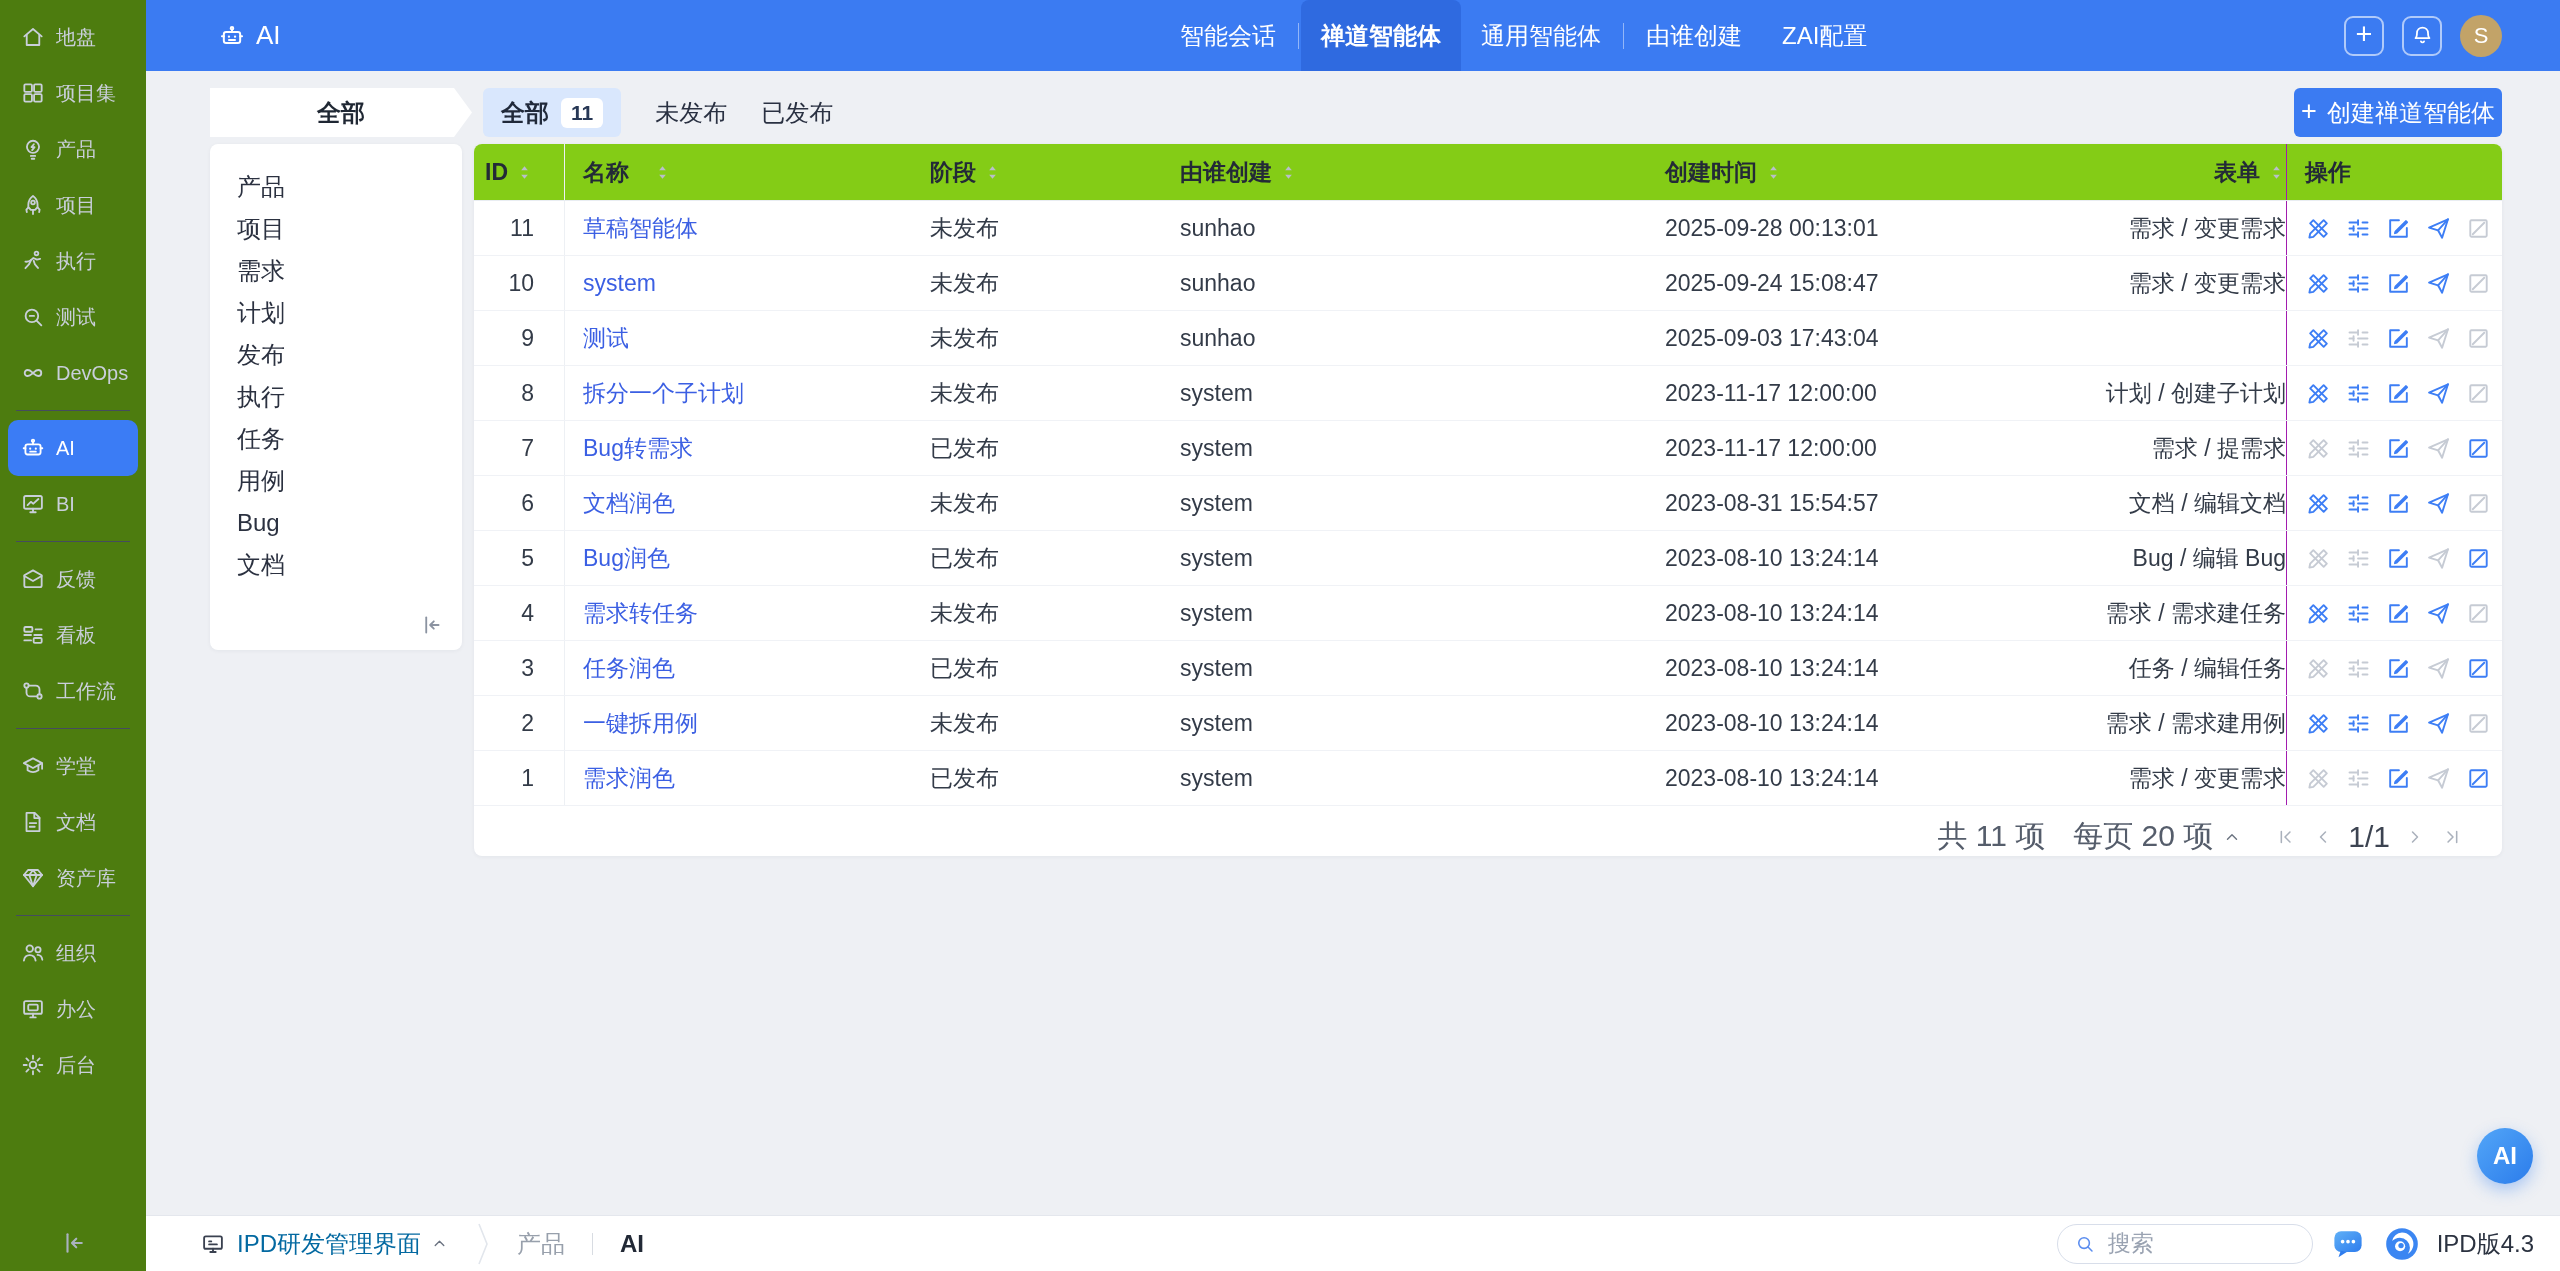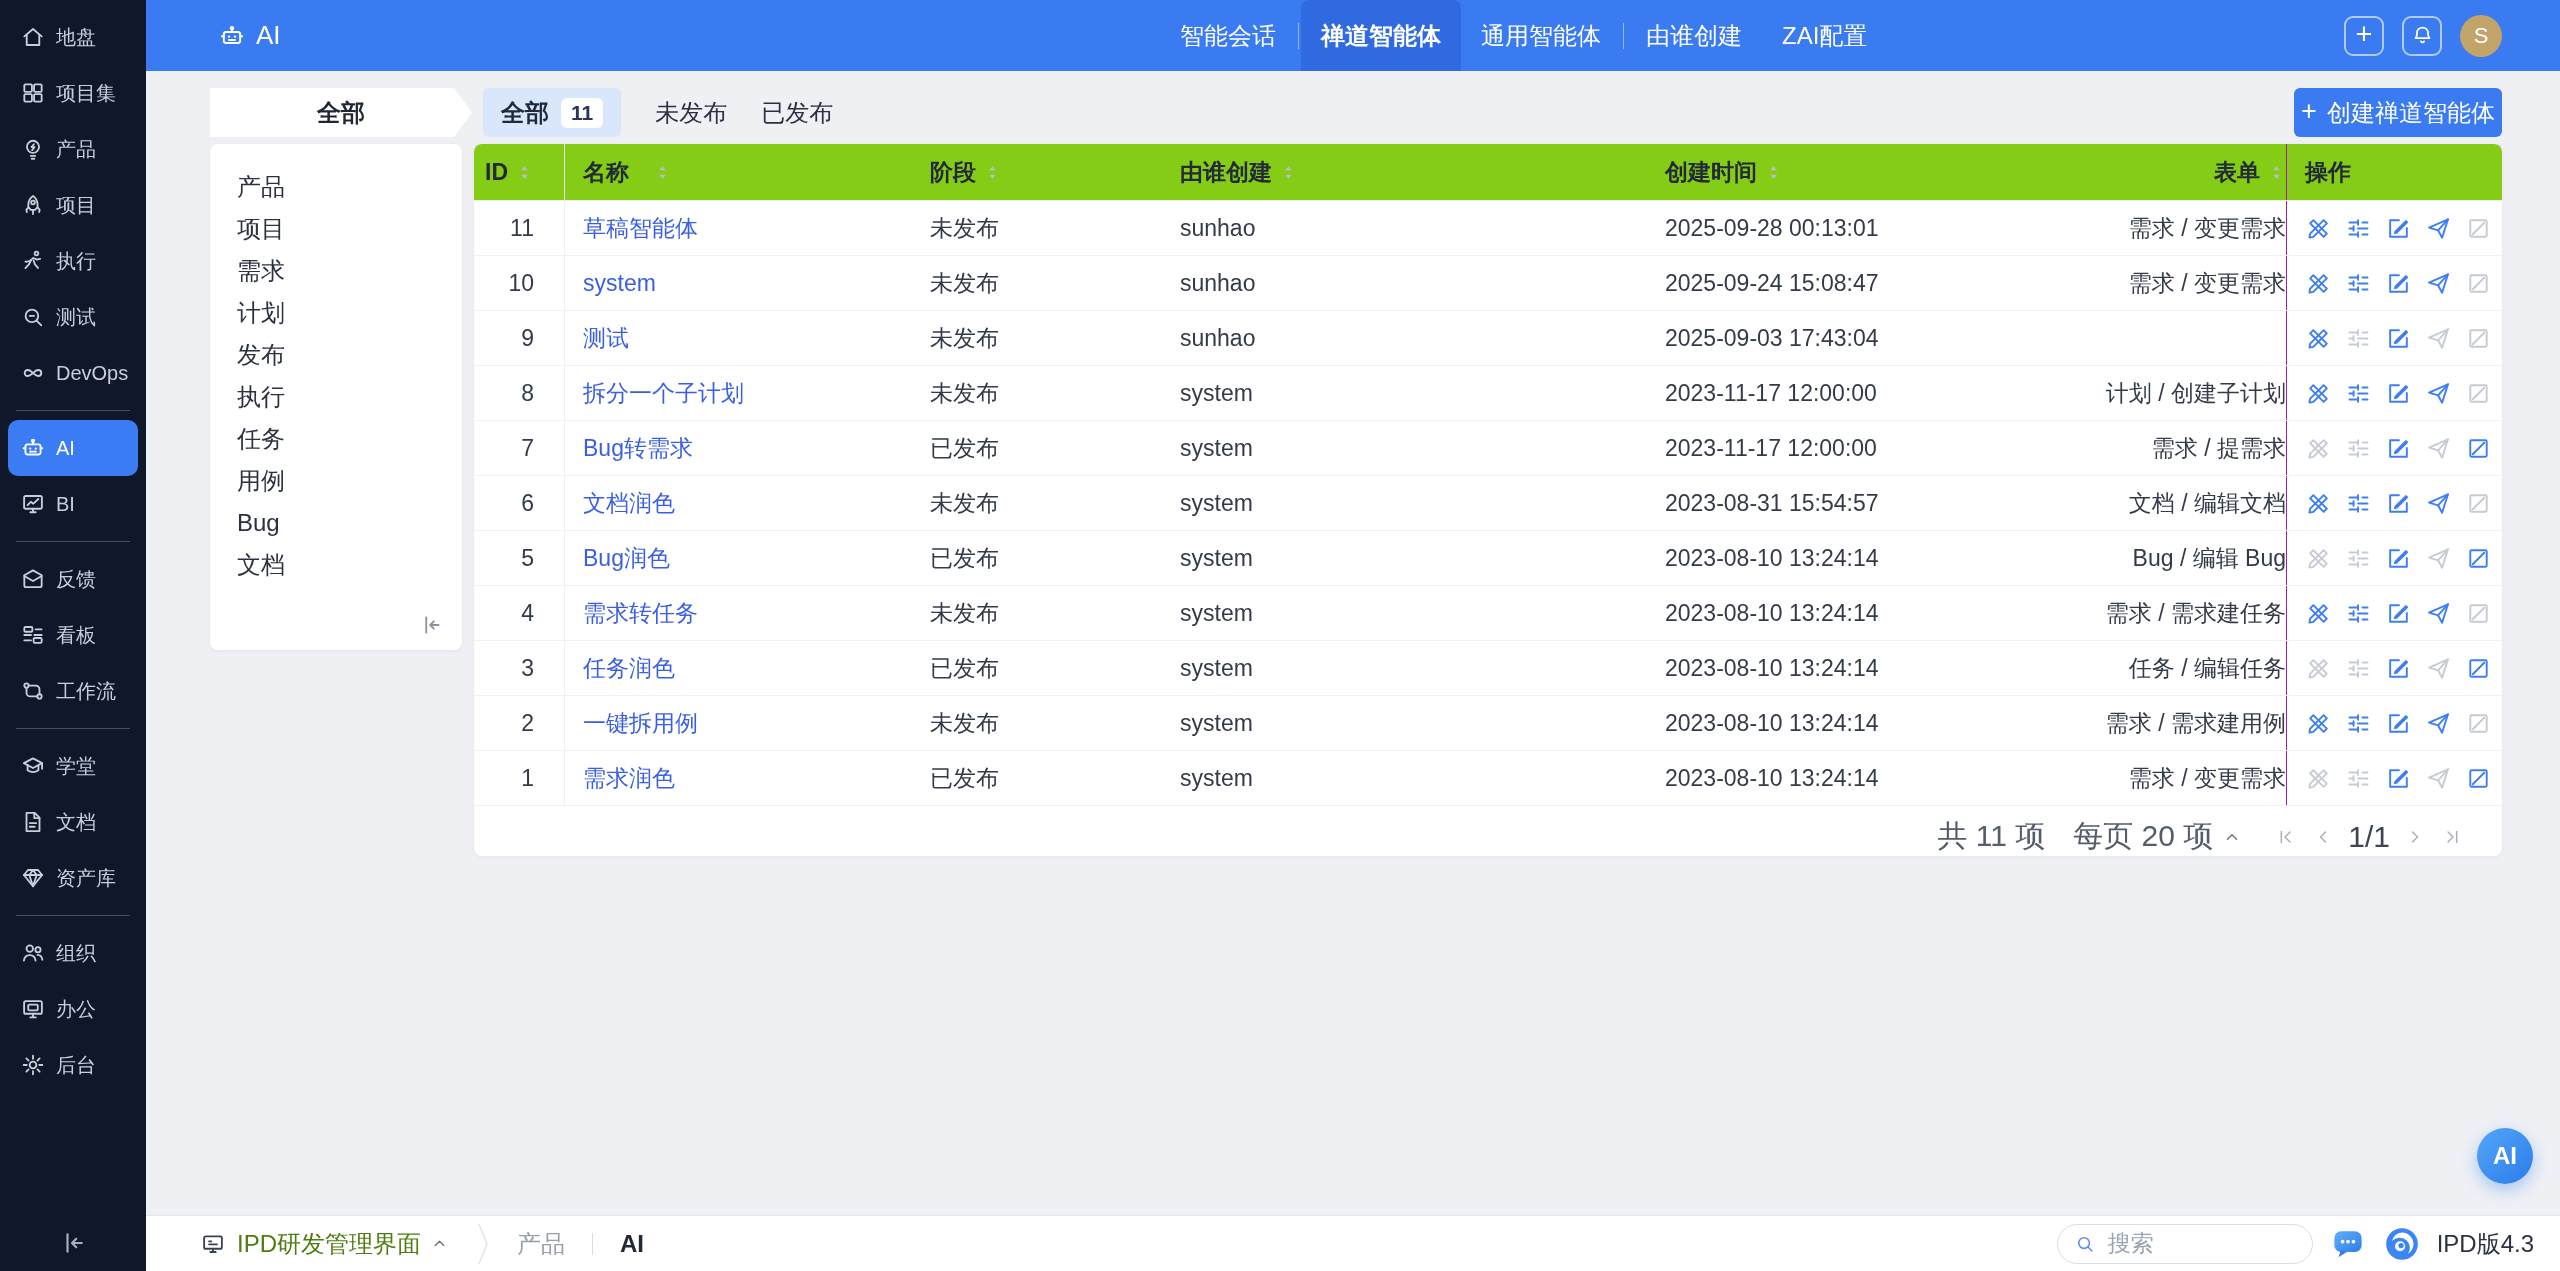--- a/index.html
+++ b/index.html
@@ -2,21 +2,21 @@
 <html><head>
 <meta charset="utf-8">
 <style>
   html,body{margin:0;padding:0;}
   body{width:2560px;height:1271px;overflow:hidden;background:#eef0f4;
        font-family:"Liberation Sans","DejaVu Sans",sans-serif;color:#333b48;position:relative;}
   .ic{display:inline-flex;}
   .ic svg{display:block;width:100%;height:100%;}
 
   
-  .sidebar{position:absolute;left:0;top:0;width:146px;height:1271px;background:#0f172a;z-index:6;text-align:right;}
+  .sidebar{position:absolute;left:0;top:0;width:146px;height:1271px;background:#4d7c0f;z-index:6;text-align:right;}
   #sidebar-items{padding-top:9px;}
   .sb-item{height:56px;margin:0 8px;border-radius:10px;display:flex;align-items:center;
            padding:0 6px 0 12px;gap:10px;color:#c9cfda;font-size:20px;cursor:pointer;}
   .sb-item .sb-ic{width:26px;height:26px;flex:0 0 26px;}
   .sb-item.active{background:#3b7cf5;color:#fff;}
   .sb-div{height:1px;background:#454c5e;margin:9px 16px;}
   .sb-collapse{position:absolute;left:58px;top:1228px;width:30px;height:30px;color:#aab2bf;cursor:pointer;}
 
   
   .topbar{position:absolute;left:146px;top:0;width:2414px;height:71px;background:#3b7bf2;}
@@ -82,21 +82,21 @@
   .pg-caret{width:20px;height:20px;color:#6c7481;}
   .pgbtn{width:38px;height:38px;display:flex;align-items:center;justify-content:center;color:#aab1bc;cursor:pointer;}
   .pgbtn .ic{width:22px;height:22px;}
   .pg-page{color:#3c4351;margin:0 6px;}
 
   
   .bottombar{position:absolute;left:146px;top:1215px;width:2414px;height:56px;background:#fff;
              border-top:1px solid #e4e7ed;display:flex;align-items:center;box-sizing:border-box;z-index:5;}
   .bb-left{display:flex;align-items:center;padding-left:54px;gap:11px;}
   .bb-ws-icon{width:26px;height:26px;color:#3a4150;}
-  .bb-ws{font-size:24px;color:#4d7c0f;cursor:pointer;display:flex;align-items:center;gap:9px;text-align:right;}
+  .bb-ws{font-size:24px;color:#0369a1;cursor:pointer;display:flex;align-items:center;gap:9px;text-align:right;}
   .bb-ws-caret{width:19px;height:19px;color:#6a7280;}
   .bb-sep{width:14px;height:48px;margin:0 16px;}
   .bb-crumb{font-size:24px;color:#98a0ac;cursor:pointer;}
   .bb-bar{width:1px;height:22px;background:#d8dce2;margin:0 16px;}
   .bb-current{font-size:24px;font-weight:700;color:#222936;}
   .bb-right{margin-left:auto;display:flex;align-items:center;gap:16px;padding-right:26px;}
   .search-pill{width:256px;height:40px;border:1px solid #d8deea;border-radius:20px;background:#fff;
                display:flex;align-items:center;padding:0 16px;gap:10px;box-sizing:border-box;}
   .search-pill .ic{width:22px;height:22px;color:#5b8def;flex:0 0 22px;}
   .search-input{border:none;outline:none;flex:1;font-size:23px;color:#333b48;font-family:inherit;background:transparent;min-width:0;}

